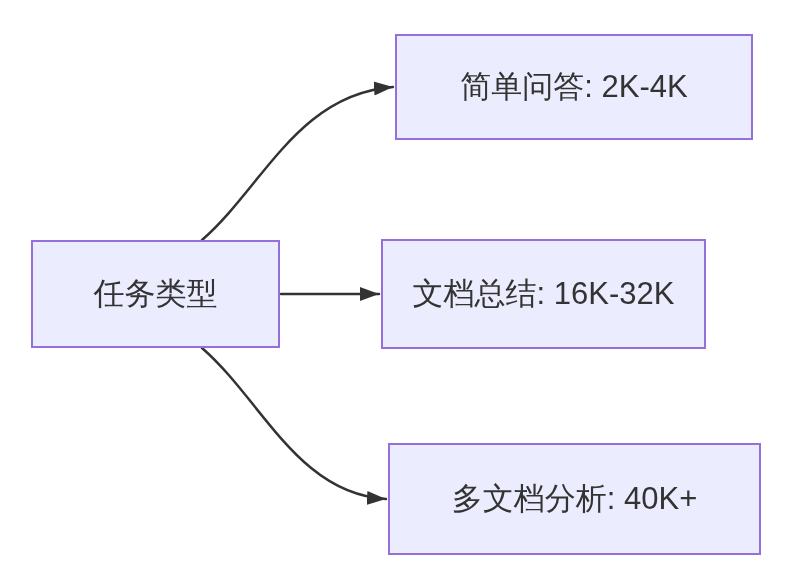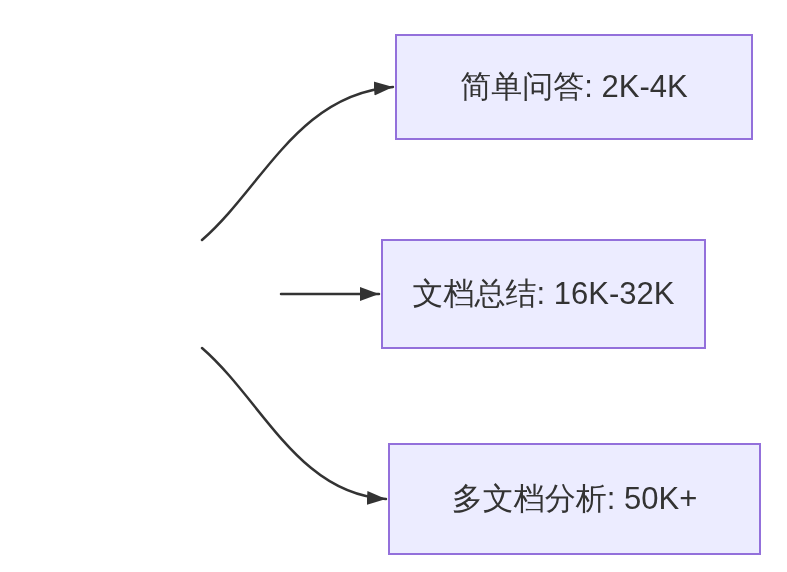--- a/index.html
+++ b/index.html
@@ -64,26 +64,29 @@
     <defs>
       <marker id="arrowhead" markerUnits="userSpaceOnUse" markerWidth="20" markerHeight="16" refX="19" refY="8" orient="auto">
         <path class="arrowhead" d="M 0 1 L 19 8 L 0 15 Z"></path>
       </marker>
     </defs>
     <path class="edge" d="M 202 240 C 262 188, 298 94, 393 87" marker-end="url(#arrowhead)"></path>
     <path class="edge" d="M 281 294 L 379 294" marker-end="url(#arrowhead)"></path>
     <path class="edge" d="M 202 348 C 262 400, 298 494, 386 499" marker-end="url(#arrowhead)"></path>
   </svg>
 
+  <div class="node node-root">
+    <span>任务类型</span>
+  </div>
 
   <div class="node node-top">
     <span>简单问答: 2K-4K</span>
   </div>
 
   <div class="node node-mid">
     <span>文档总结: 16K-32K</span>
   </div>
 
   <div class="node node-bottom">
-    <span>多文档分析: 50K+</span>
+    <span>多文档分析: 40K+</span>
   </div>
 
 </div>
 
 </body></html>

